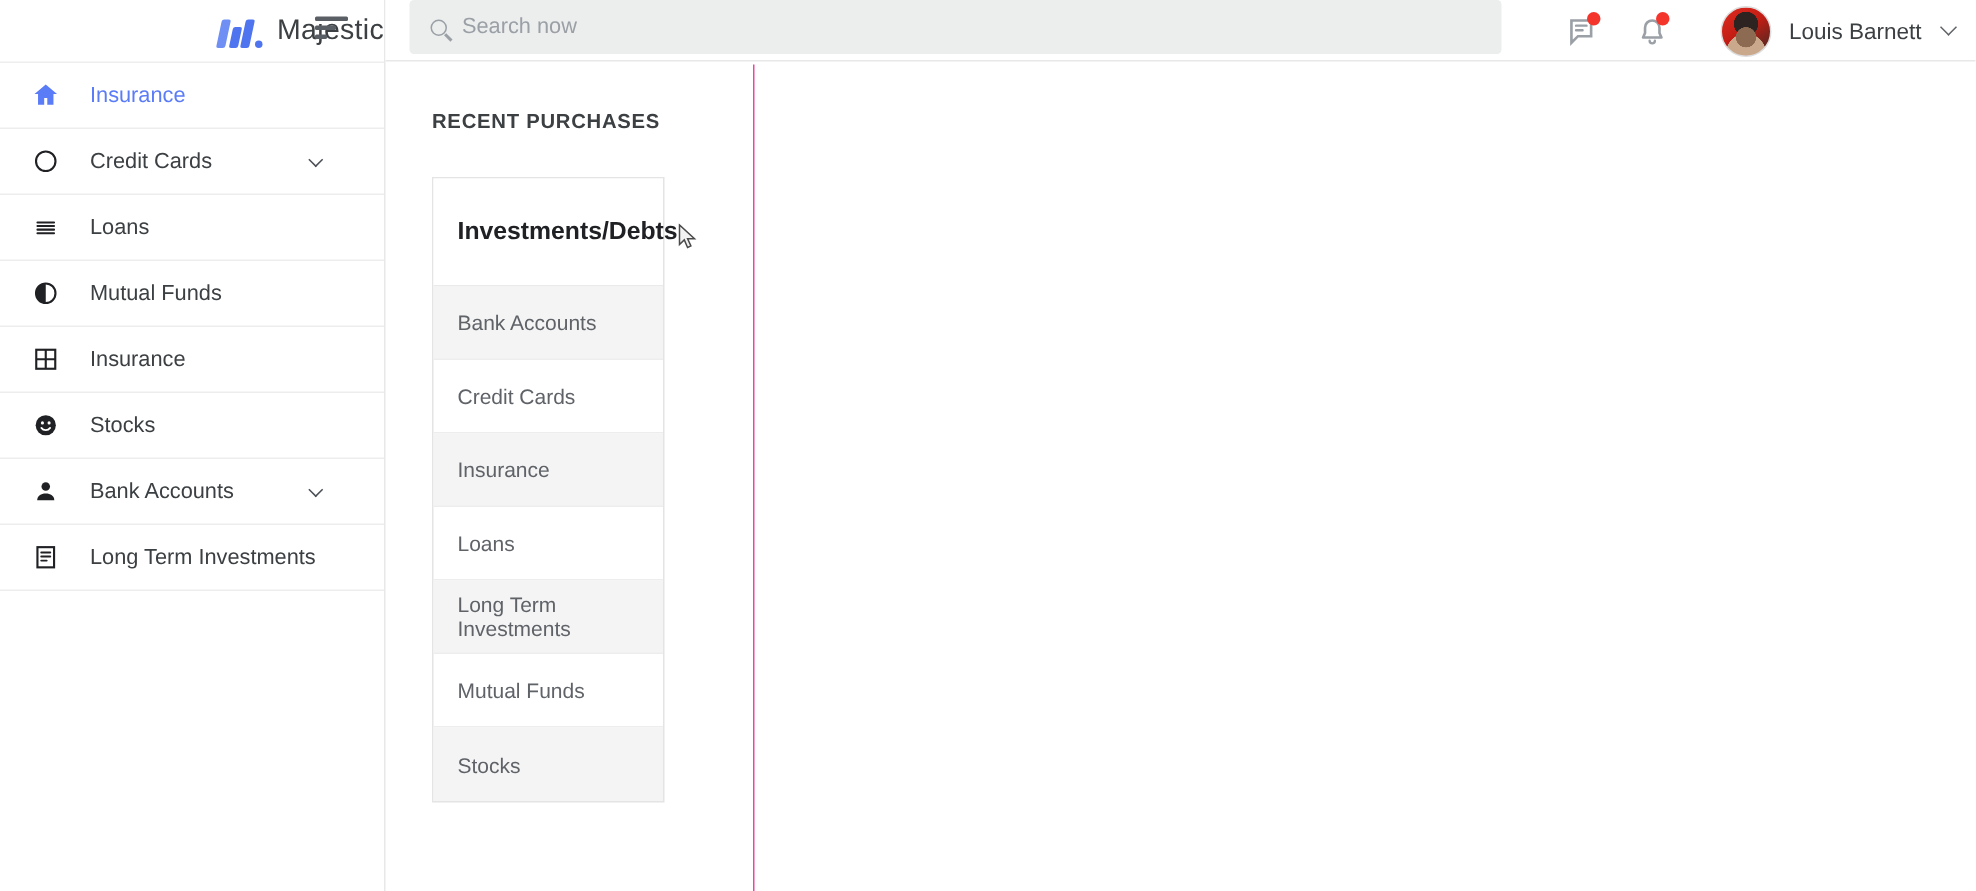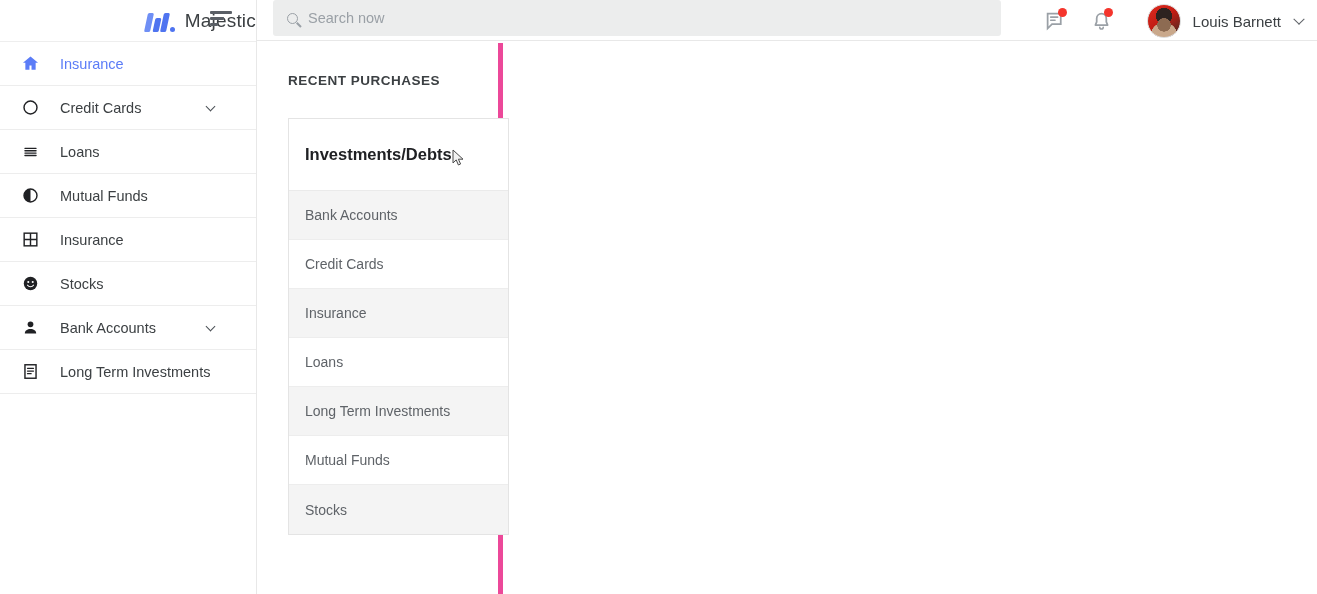--- a/index.html
+++ b/index.html
@@ -134,30 +134,30 @@
     transform: rotate(45deg);
   }
 
   
   #content {
     position: absolute; left: 258px; top: 43px;
     width: 1059px; height: 551px; background: #fff;
   }
   #left-pane {
     position: absolute; left: 0; top: 0; width: 245px; height: 551px;
-    border-right: 5px solid #ec4899;
+    border-right: 1px solid #ec4899;
   }
   #section-title {
     position: absolute; left: 30px; top: 30px;
     font-size: 13.5px; font-weight: bold; color: #3c4043;
     letter-spacing: .5px;
   }
   #card {
     position: absolute; left: 30px; top: 75px;
-    width: 221px; border: 1px solid #e4e4e4; background: #fff;
+    width: 155px; border: 1px solid #e4e4e4; background: #fff;
   }
   #card-head {
     height: 72px; display: flex; align-items: center;
     padding-left: 16px; background: #ffffff;
     border-bottom: 1px solid #eaeaea; position: relative;
   }
   #card-title { font-size: 16.5px; font-weight: bold; color: #202124; }
   .card-row {
     height: 49px; display: flex; align-items: center;
     padding-left: 16px; font-size: 14px; color: #5f6368;

